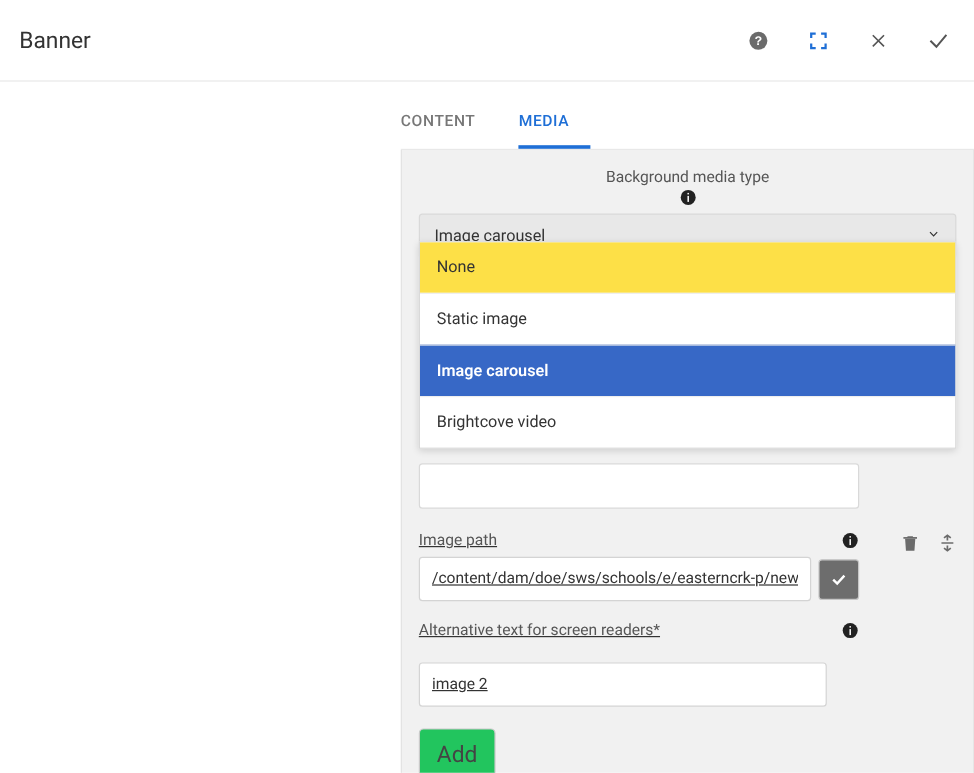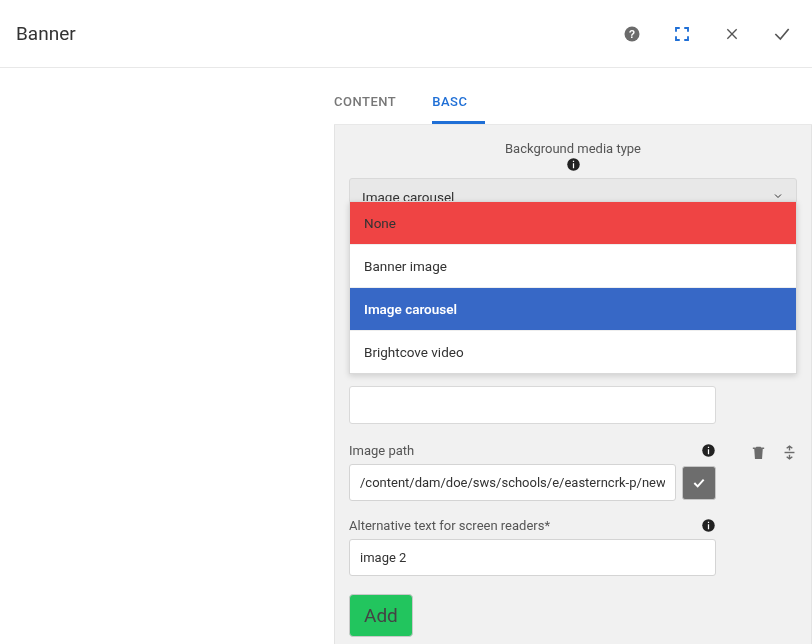--- a/index.html
+++ b/index.html
@@ -115,21 +115,21 @@
       z-index: 20;
     }
     .dropdown-option {
       padding: 13px 14px;
       font-size: 13.5px;
       color: #333;
       cursor: pointer;
       border-top: 1px solid #eee;
     }
     .dropdown-option:first-child {
-      background: #ef4444;
+      background: #fde047;
       border-top: none;
     }
     .dropdown-option.selected {
       background: #3768c6;
       color: #fff;
       font-weight: 600;
     }
     .spacer-behind-dropdown {
       height: 170px;
     }
@@ -139,20 +139,21 @@
       border-radius: 3px;
       height: 38px;
       width: 367px;
       margin-top: 0;
     }
     .image-row {
       display: flex;
       align-items: flex-start;
       gap: 20px;
       margin-top: 18px;
+      text-decoration: underline;
     }
     .image-main { flex: 1; }
     .image-side {
       display: flex;
       flex-direction: column;
       align-items: center;
       gap: 8px;
       padding-top: 2px;
       width: 46px;
     }
@@ -238,21 +239,21 @@
           <path d="M4 12 L10 18 L20 6"></path>
         </svg>
     </span>
   </div>
 </div>
 
 <div class="content-wrap">
   <div class="panel">
     <div class="tabs">
       <div class="tab">CONTENT</div>
-      <div class="tab active">BASC</div>
+      <div class="tab active">MEDIA</div>
     </div>
 
     <div class="form-body">
 
       <div class="field-label-row">
         <span>Background media type</span>
         <span class="info-icon">
           <svg width="15" height="15" viewBox="0 0 24 24" fill="#222">
               <circle cx="12" cy="12" r="10"></circle>
               <rect x="11" y="10" width="2" height="8" fill="#fff"></rect>
@@ -265,21 +266,21 @@
         <span>Image carousel</span>
         <span class="select-caret">
           <svg width="12" height="12" viewBox="0 0 24 24" fill="none" stroke="#333" stroke-width="2">
               <path d="M6 9 L12 15 L18 9"></path>
             </svg>
         </span>
       </div>
 
       <div class="dropdown">
         <div class="dropdown-option">None</div>
-        <div class="dropdown-option">Banner image</div>
+        <div class="dropdown-option">Static image</div>
         <div class="dropdown-option selected">Image carousel</div>
         <div class="dropdown-option">Brightcove video</div>
       </div>
 
       <div class="spacer-behind-dropdown"></div>
 
       <div class="ghost-input-tail"></div>
 
       <div class="image-row">
         <div class="image-main">
@@ -306,21 +307,21 @@
             <div class="narrow-label-row">
               <span>Alternative text for screen readers*</span>
               <span class="info-icon">
                 <svg width="15" height="15" viewBox="0 0 24 24" fill="#222">
                     <circle cx="12" cy="12" r="10"></circle>
                     <rect x="11" y="10" width="2" height="8" fill="#fff"></rect>
                     <rect x="11" y="6" width="2" height="2" fill="#fff"></rect>
                   </svg>
               </span>
             </div>
-            <input class="text-input" style="width: 367px; flex: 0 0 auto; display: block; margin-top: 6px;" value="image 2">
+            <input class="text-input" style="width: 340px; flex: 0 0 auto; display: block; margin-top: 19px;" value="image 2">
           </div>
         </div>
 
         <div class="image-side">
           <div class="side-icons">
             <span>
               <svg width="17" height="17" viewBox="0 0 24 24" fill="#6b6b6b">
                   <path d="M6 7h12l-1 14H7L6 7zm3-3h6l1 2H8l1-2z"></path>
                   <rect x="4" y="5" width="16" height="2"></rect>
                 </svg>

